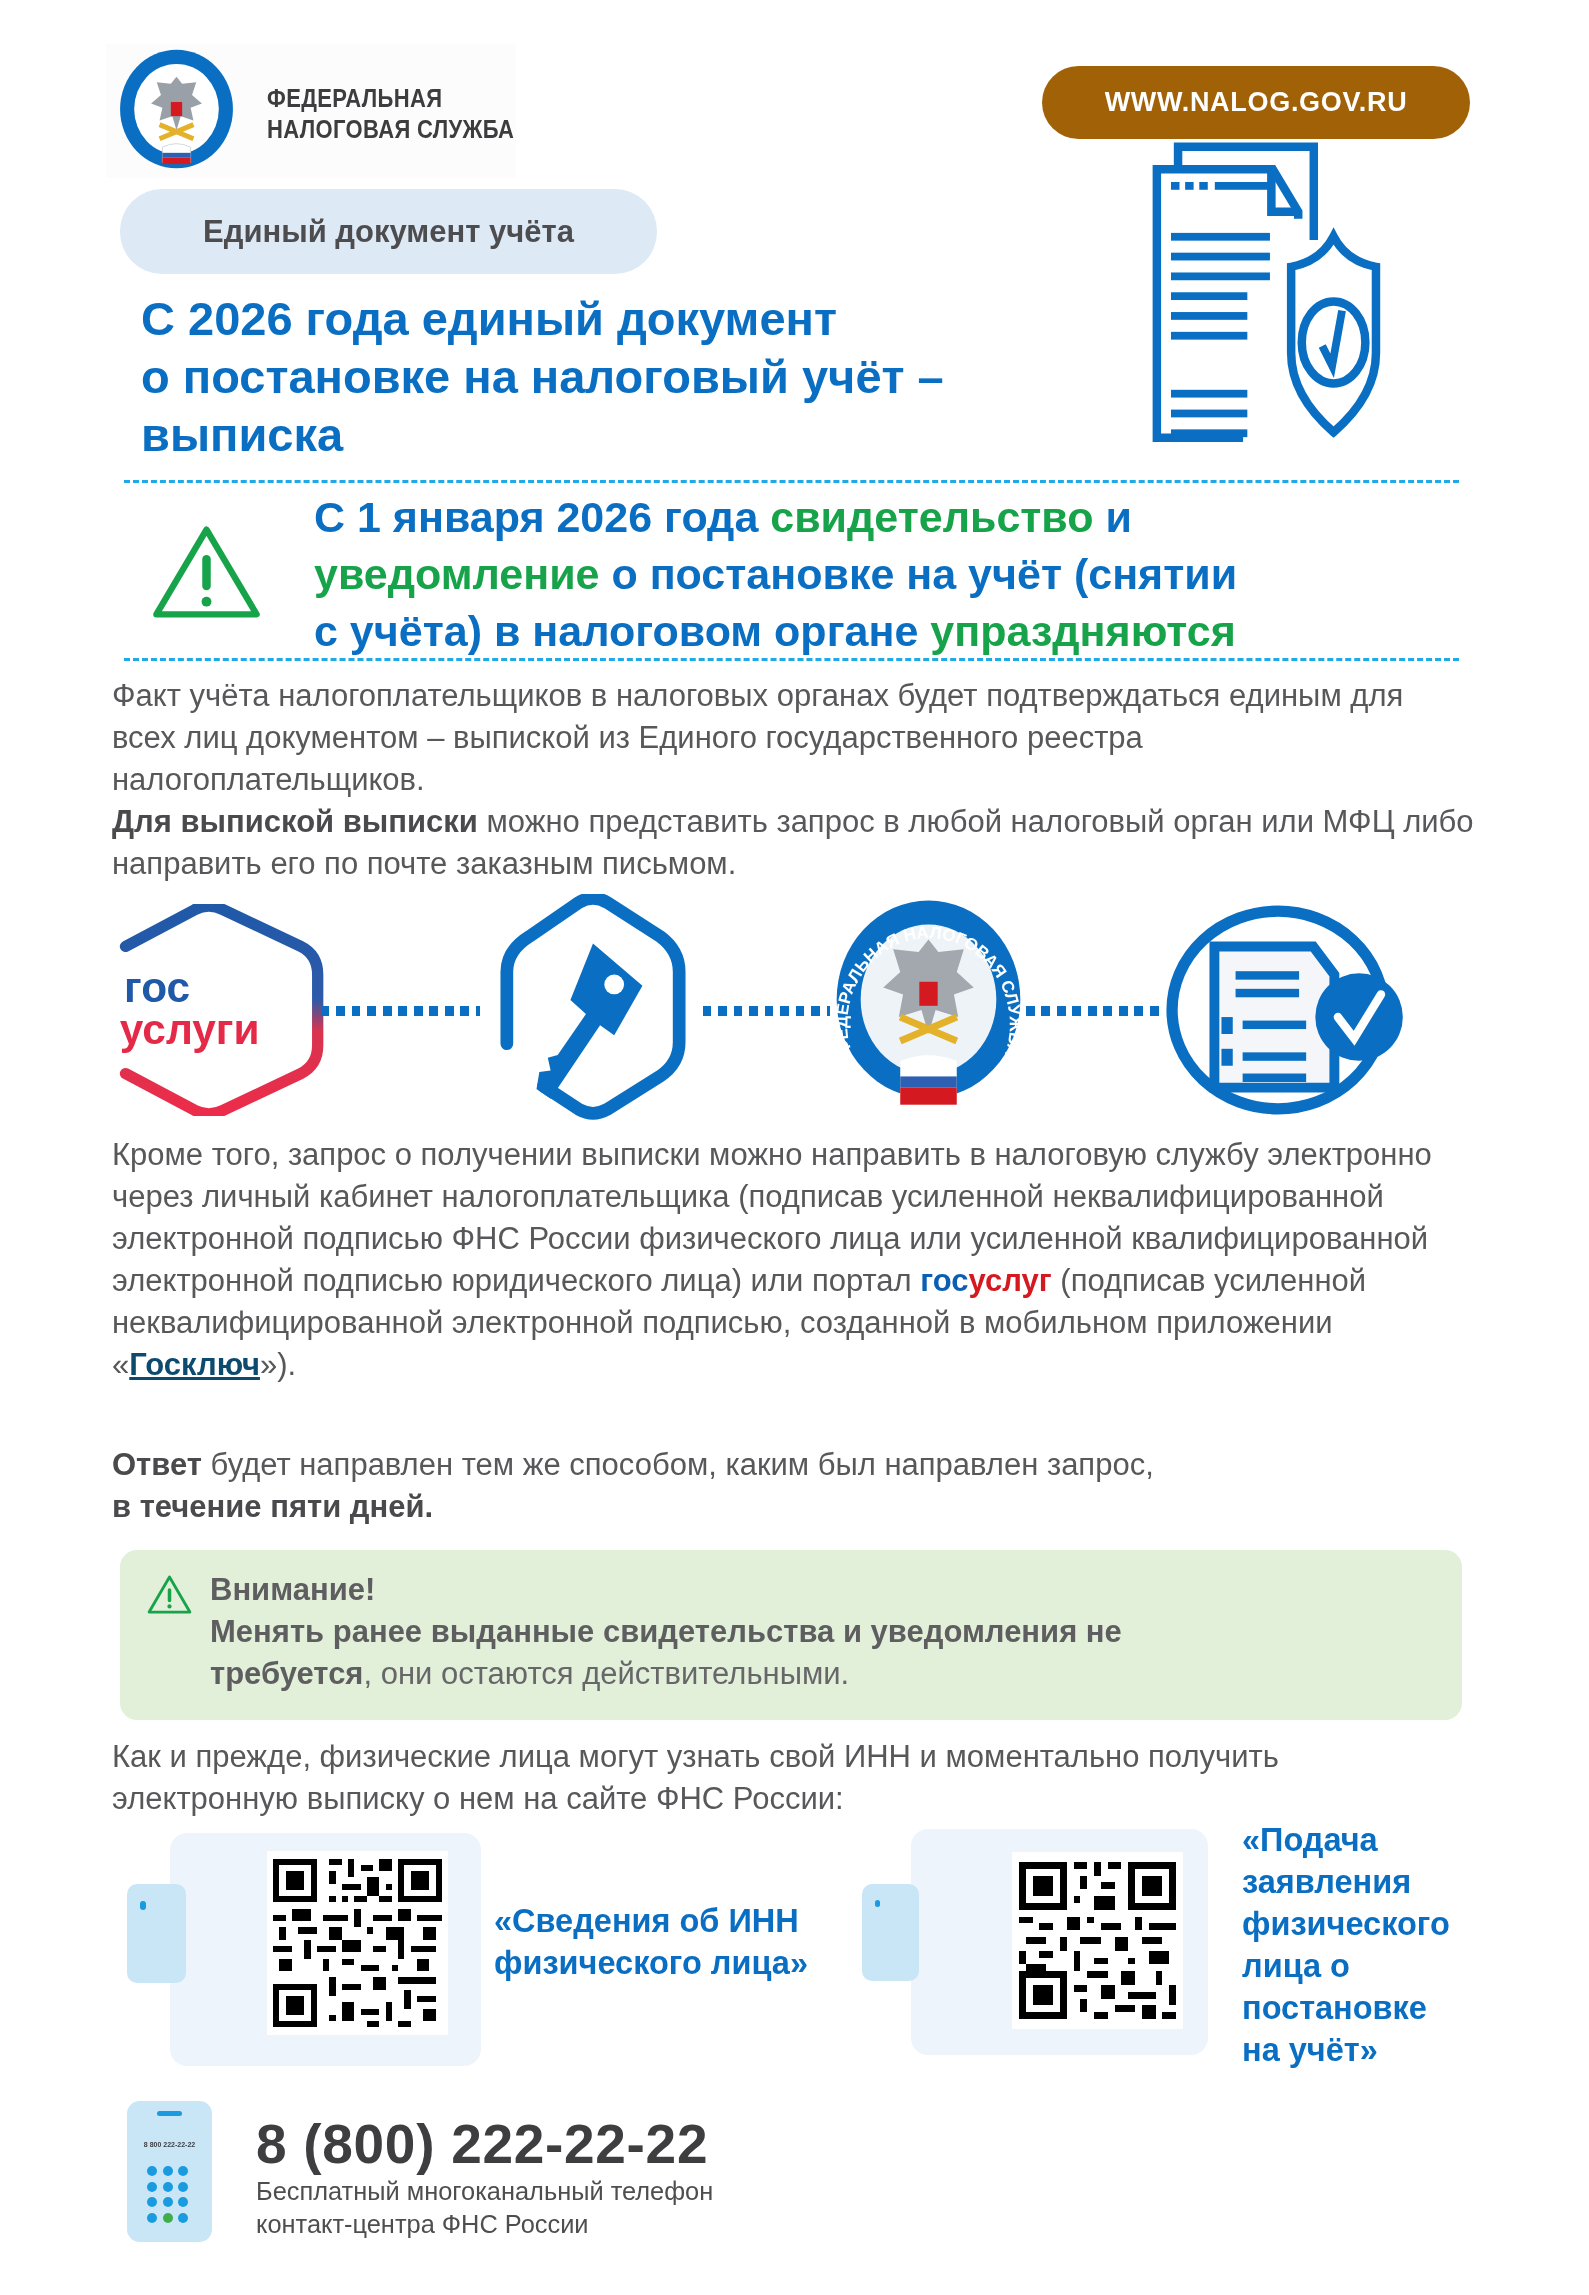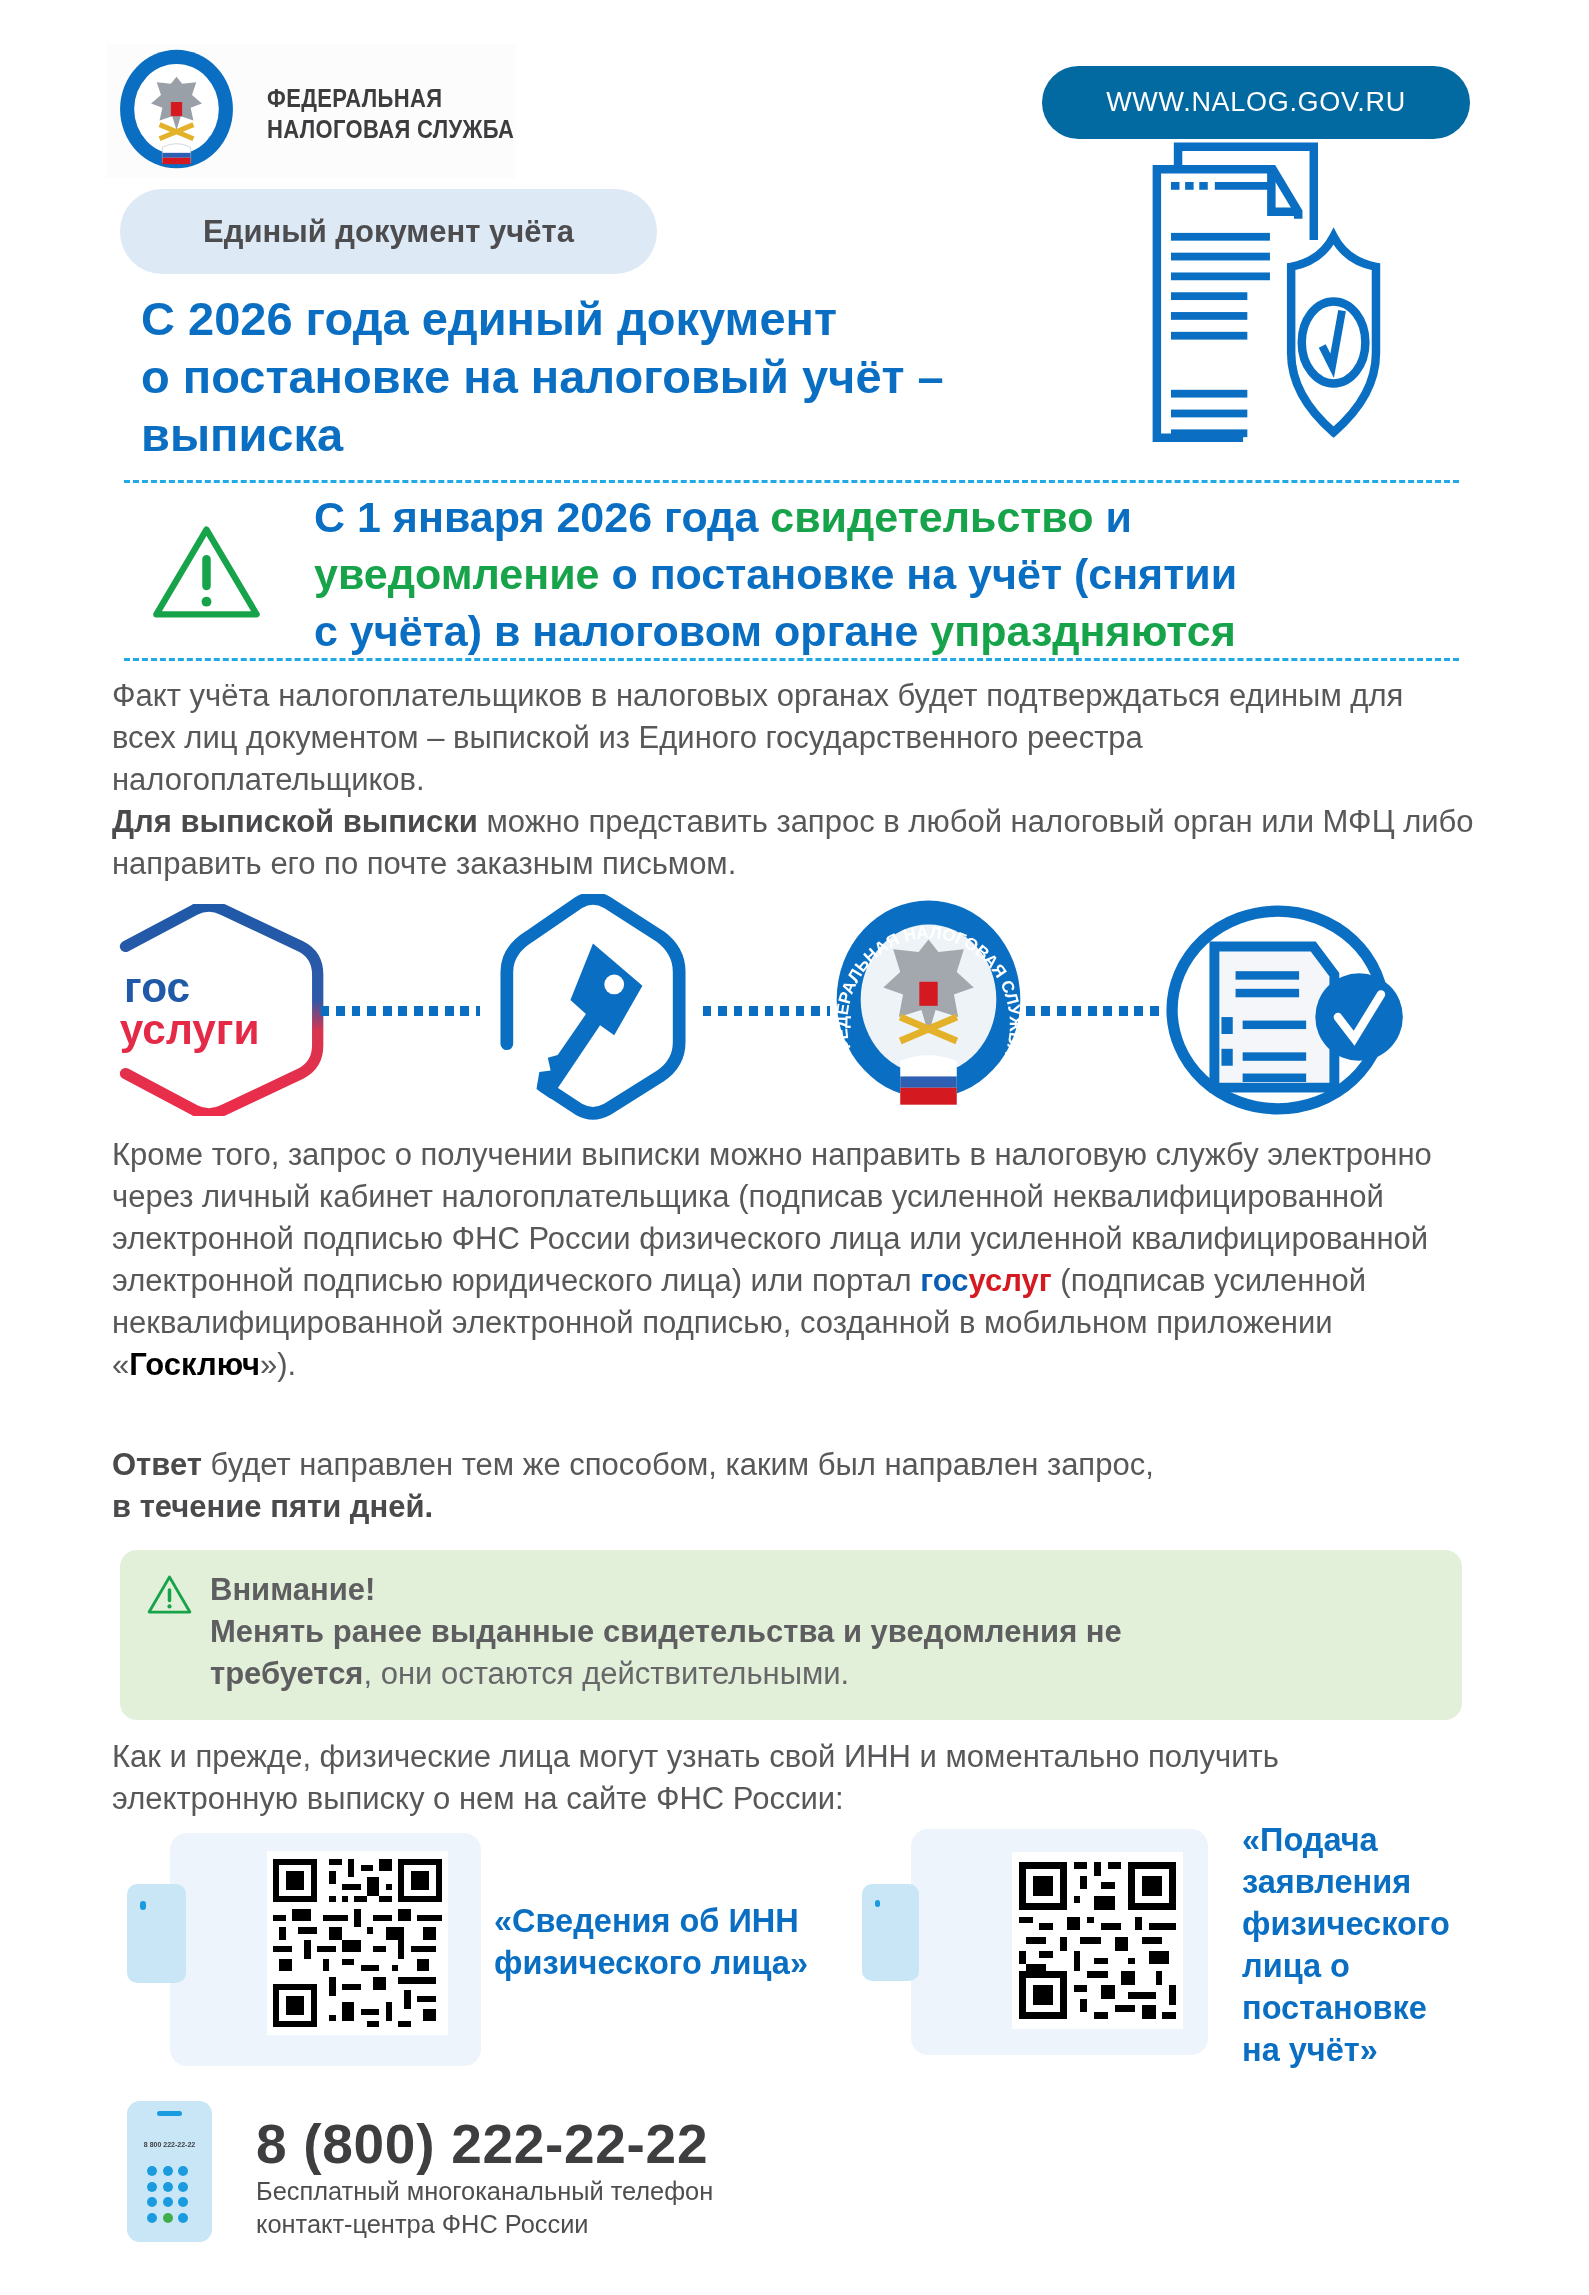--- a/index.html
+++ b/index.html
@@ -3,21 +3,21 @@
 <meta charset="utf-8">
 <style>
   html, body { margin:0; padding:0; background:#ffffff; }
   body { width:1589px; height:2295px; position:relative; overflow:hidden; font-family:"Liberation Sans", sans-serif; color:#58585a; }
   .abs { position:absolute; }
 
   
   .logo-block { left:106px; top:44px; width:410px; height:134px; background:#fcfcfc; }
   .emblem-small { left:113px; top:47px; width:127px; height:127px; }
   .org-name { left:267px; top:83px; font-size:25px; line-height:31px; font-weight:700; color:#3d3d3f; letter-spacing:0.4px; transform:scaleX(0.88); transform-origin:left top; }
-  .site-pill { left:1042px; top:66px; width:428px; height:73px; border-radius:37px; background:#0369a1; color:#ffffff; font-size:27px; display:flex; align-items:center; justify-content:center; letter-spacing:0.7px; }
+  .site-pill { left:1042px; top:66px; width:428px; height:73px; border-radius:37px; background:#a16207; color:#ffffff; font-size:27px; display:flex; align-items:center; justify-content:center; letter-spacing:0.7px;font-weight:bold; }
 
   .doc-pill { left:120px; top:189px; width:537px; height:85px; border-radius:42px; background:#dde9f5; color:#4d4d50; font-size:31px; font-weight:700; display:flex; align-items:center; justify-content:center; }
 
   .doc-icon { left:1137px; top:141px; width:297px; height:311px; }
 
   .main-title { left:124px; top:290px; width:975px; font-size:47px; line-height:58px; font-weight:700; color:#0a6fc2;margin-left:17px; }
 
   .dash-line { left:124px; width:1335px; height:0; border-top:3.5px dashed #1fa9e6; }
 
   .warn-icon-big { left:152px; top:524px; width:109px; height:96px; }
@@ -26,21 +26,21 @@
 
   .para { left:112px; width:1363px; font-size:31px; line-height:42px; color:#58585a; }
   .para b { color:#4a4a4c; }
 
   
   .flow { left:106px; top:890px; width:1384px; height:240px; }
   .flow-dots { position:absolute; height:10px; background:repeating-linear-gradient(90deg,#0a6fc2 0 8.5px, transparent 8.5px 15.5px); top:116px; }
 
   .gos-b { color:#0a5fb4; font-weight:700; }
   .gos-r { color:#d51920; font-weight:700; }
-  .gosklyuch { color:#000000; font-weight:700; }
+  .gosklyuch { color:#0c4a6e; font-weight:700;text-decoration:underline; }
 
   .note-box { left:120px; top:1550px; width:1342px; height:170px; background:#e2efd9; border-radius:17px; }
   .note-icon { left:147px; top:1574px; width:45px; height:41px; }
   .note-text { left:210px; top:1569px; width:1229px; font-size:31px; line-height:42px; color:#67676a; }
   .note-text b { color:#5e5e61; }
 
   .qr-card { background:#eef4fb; border-radius:17px; }
   .qr-tab { background:#c9e6f7; border-radius:10px; }
   .qr-img { background:#ffffff; }
   .qr-label { font-size:32.5px; line-height:42px; font-weight:700; color:#0a6fc2; }

